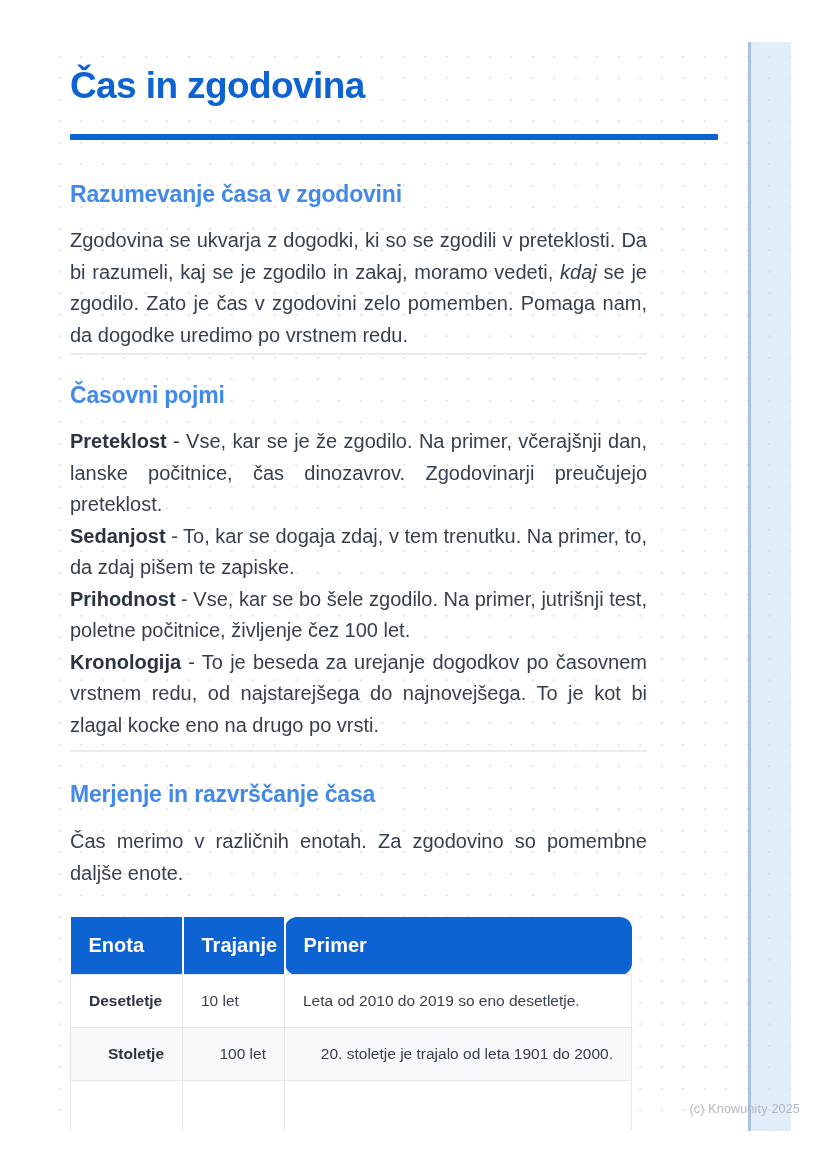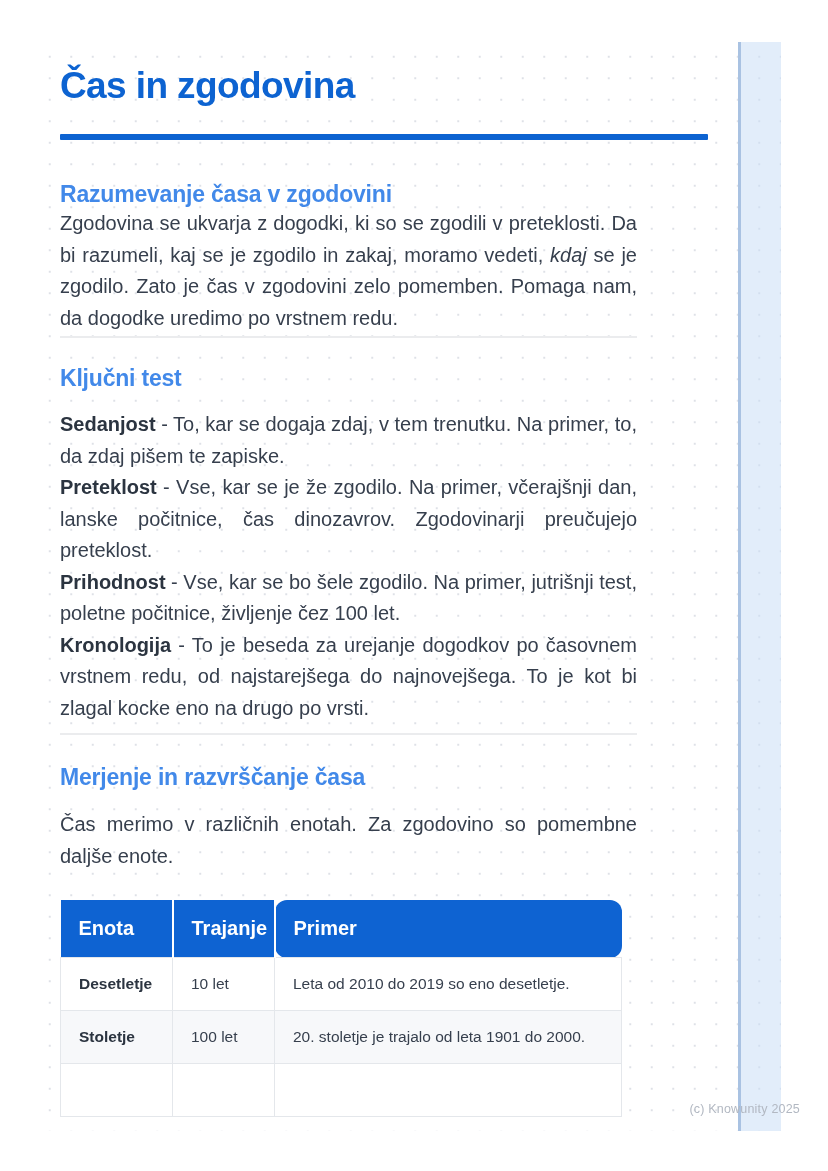--- a/index.html
+++ b/index.html
@@ -3,21 +3,21 @@
 <meta charset="utf-8">
 <style>
   html,body{margin:0;padding:0;}
   body{
     width:828px;height:1171px;position:relative;background:#ffffff;
     font-family:"Liberation Sans","DejaVu Sans",sans-serif;
     overflow:hidden;
   }
   
   .sheet{
-    position:absolute;left:35px;top:42px;width:746px;height:1089px;
+    position:absolute;left:45px;top:42px;width:746px;height:1089px;
     background-image:radial-gradient(circle,#dee1e7 1.4px,transparent 1.5px);
     background-size:21.5px 21.5px;background-position:4px 4px;
     overflow:hidden;
   }
   .margin-stripe{
     position:absolute;top:0;right:0;width:40px;height:100%;
     background:rgba(203,222,246,0.55);
     border-left:3px solid #a9c2e2;
   }
   
@@ -25,21 +25,21 @@
   .doc-title{
     margin:22px 0 0;font-size:37px;line-height:44px;font-weight:800;
     letter-spacing:-0.6px;color:#0d63d1;
   }
   .title-rule{margin-top:26px;width:648px;height:6px;background:#0d63d1;border:none;border-radius:1px;}
   .text-col{width:577px;}
   h2{
     margin:0;font-size:23px;line-height:28px;font-weight:700;color:#4289e9;
     letter-spacing:-0.2px;
   }
-  .h2-s1{margin-top:40px;}
+  .h2-s1{margin-top:40px;margin-bottom:17px;}
   .h2-s2{margin-top:26px;margin-bottom:17px;}
   .h2-s3{margin-top:28px;margin-bottom:18px;}
   p.body{
     margin:0;font-size:20px;line-height:31.5px;color:#363f4d;
     text-align:justify;
   }
   p.body i{font-style:italic;}
   .term{margin:0 0 10px;}
   .term b{color:#2b3440;font-weight:700;}
   .divider{border:none;border-top:2px solid #ebecee;width:577px;margin:2px 0 0;}
@@ -50,21 +50,21 @@
     font-size:15.5px;
   }
   table.units th{
     background:#0e63d2;color:#ffffff;font-weight:700;text-align:left;
     padding:17px 18px;border-right:2px solid #ffffff;font-size:20px;
   }
   table.units th:last-child{border-right:none;border-radius:12px;}
   table.units td{
     padding:17px 18px;border:1px solid #e4e7eb;color:#363f4d;background:#ffffff;
   }
-  table.units tr.alt td{background:#f7f8fa;}
+  table.units tr.alt td{background:#f7f8fa;text-align:right;}
   table.units td.unit{font-weight:700;color:#2b3440;}
   .col-enota{width:112px;}
   .col-trajanje{width:102px;}
   .col-primer{width:347px;}
   
   .copyright{
     position:absolute;top:1102px;right:28px;font-size:12.5px;color:#b2b8c2;
     letter-spacing:0.2px;z-index:5;
   }
 </style>
@@ -80,25 +80,25 @@
     <div class="title-rule"></div>
 
     <div class="text-col">
       <h2 class="h2-s1">Razumevanje časa v zgodovini</h2>
       <p class="body"><span>Zgodovina se ukvarja z dogodki, ki so se zgodili v preteklosti. Da bi razumeli, kaj se je zgodilo in zakaj, moramo vedeti, </span><i>kdaj</i><span> se je zgodilo. Zato je čas v zgodovini zelo pomemben. Pomaga nam, da dogodke uredimo po vrstnem redu.</span></p>
     </div>
 
     <hr class="divider">
 
     <div class="text-col">
-      <h2 class="h2-s2">Ključni test</h2>
+      <h2 class="h2-s2">Časovni pojmi</h2>
+
+      <p class="body term"><b>Preteklost</b><span> - Vse, kar se je že zgodilo. Na primer, včerajšnji dan, lanske počitnice, čas dinozavrov. Zgodovinarji preučujejo preteklost.</span></p>
 
       <p class="body term"><b>Sedanjost</b><span> - To, kar se dogaja zdaj, v tem trenutku. Na primer, to, da zdaj pišem te zapiske.</span></p>
-
-      <p class="body term"><b>Preteklost</b><span> - Vse, kar se je že zgodilo. Na primer, včerajšnji dan, lanske počitnice, čas dinozavrov. Zgodovinarji preučujejo preteklost.</span></p>
 
       <p class="body term"><b>Prihodnost</b><span> - Vse, kar se bo šele zgodilo. Na primer, jutrišnji test, poletne počitnice, življenje čez 100 let.</span></p>
 
       <p class="body term"><b>Kronologija</b><span> - To je beseda za urejanje dogodkov po časovnem vrstnem redu, od najstarejšega do najnovejšega. To je kot bi zlagal kocke eno na drugo po vrsti.</span></p>
 
     </div>
 
     <hr class="divider divider-2">
 
     <div class="text-col">

